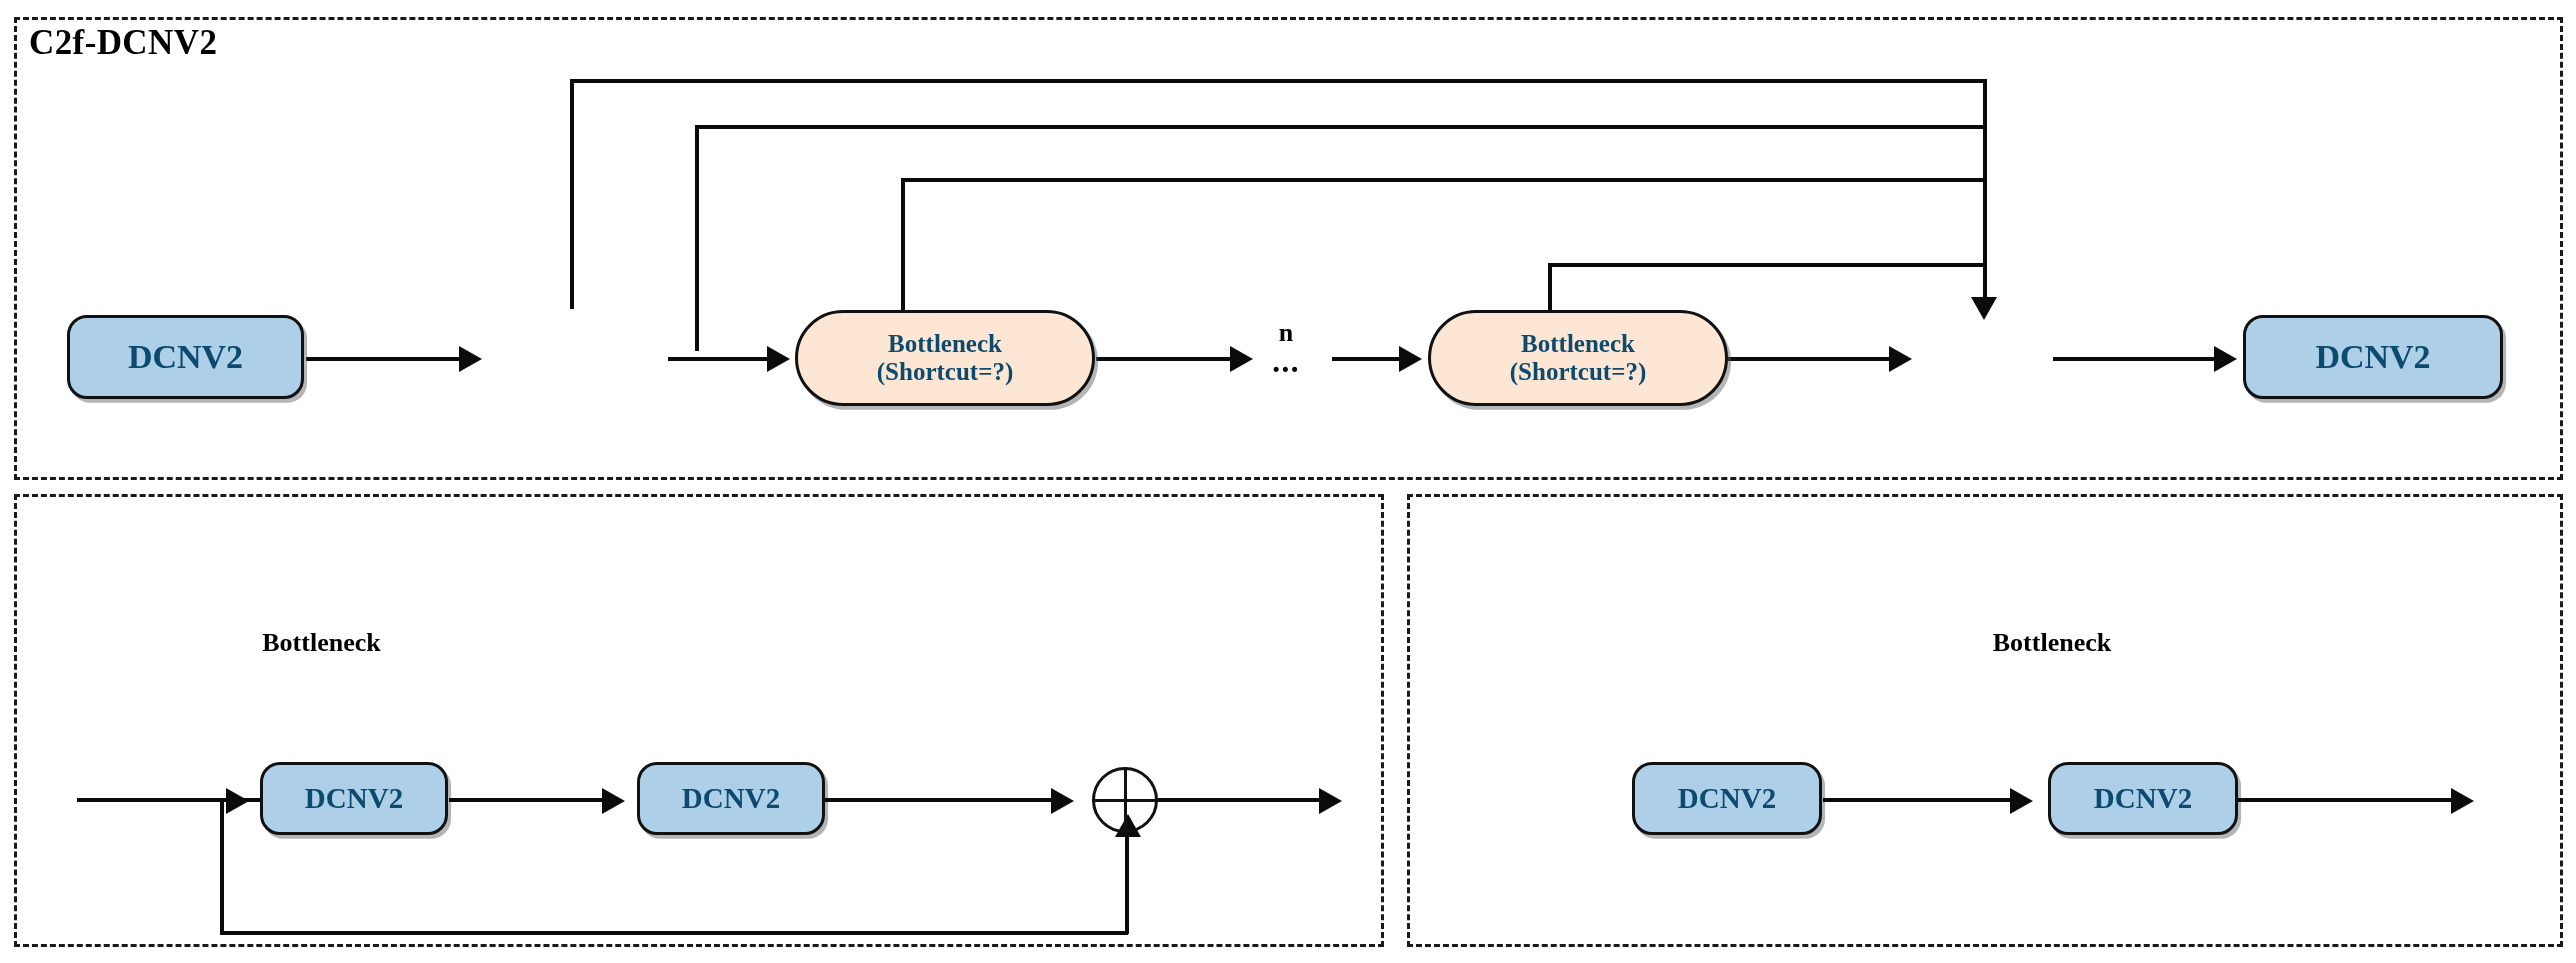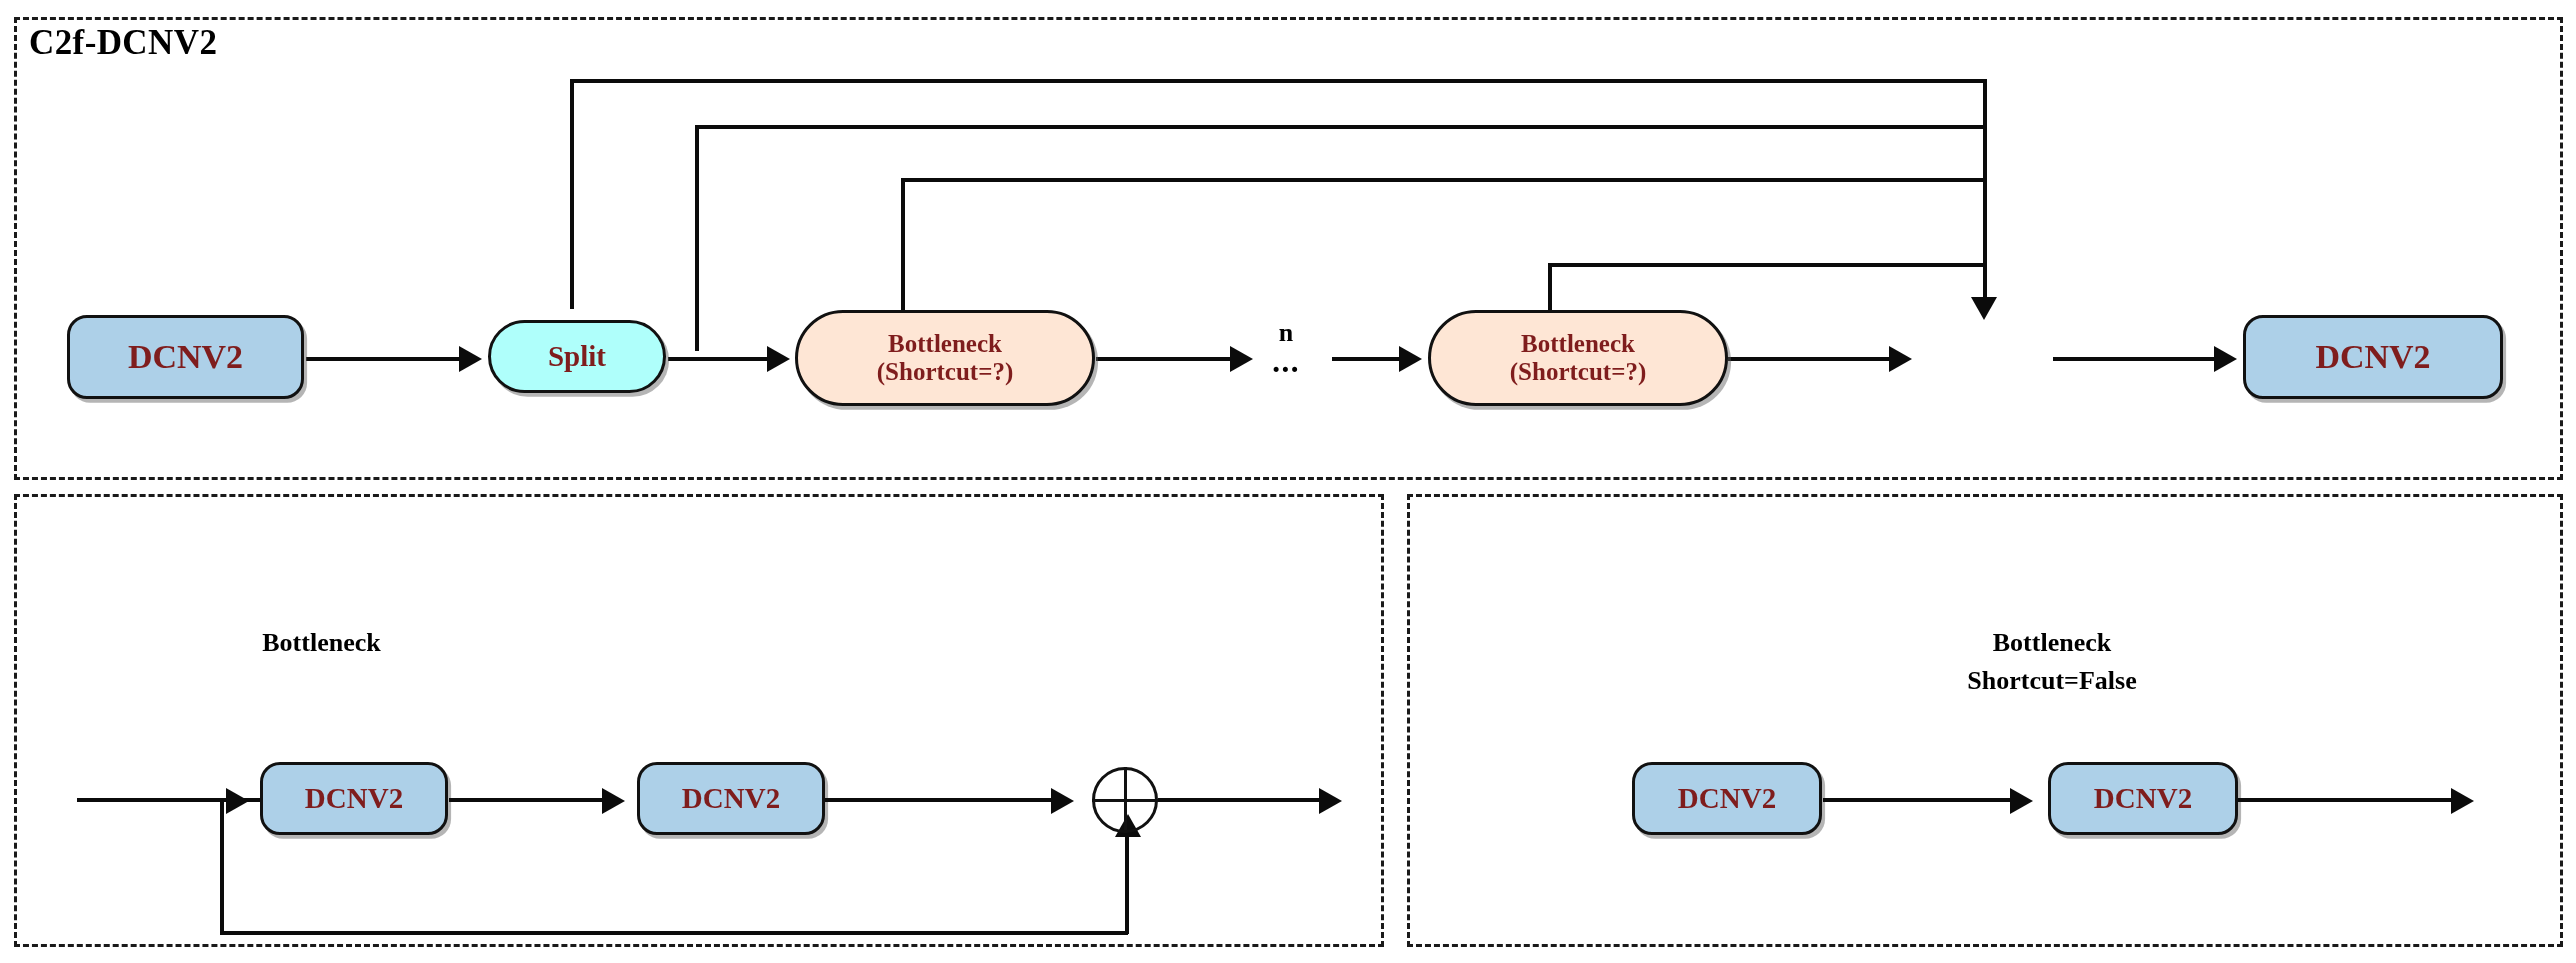--- a/index.html
+++ b/index.html
@@ -45,21 +45,21 @@
   .node {
     position: absolute;
     box-sizing: border-box;
     border: 3.1px solid #111111;
     display: flex;
     flex-direction: column;
     align-items: center;
     justify-content: center;
     text-align: center;
     font-weight: bold;
-    color: #7f1d1d;
+    color: #0c4a6e;
     line-height: 1.12;
     box-shadow: 3.1px 3.8px 0 rgba(90,90,90,0.45);
   }
   .node.blue   { background: #ADD0E8; border-radius: 20px; }
   .node.cyan   { background: #AFFFFB; border-radius: 765px; }
   .node.peach  { background: #FEE6D5; border-radius: 765px; }
   .node.salmon { background: #F3946A; border-radius: 20px; }
 
   .node-line { display: block; white-space: nowrap; }
 
@@ -178,23 +178,20 @@
   <div class="hline" style="left:1728px; top:357px; width:165px;"></div>
   <div class="arrow-r" style="left:1889px; top:346px;"></div>
 
   <div class="hline" style="left:2053px; top:357px; width:165px;"></div>
   <div class="arrow-r" style="left:2214px; top:346px;"></div>
 
   <div class="node blue" style="left:67px; top:315px; width:237px; height:84px; font-size:34px;">
     <span class="node-line">DCNV2</span>
   </div>
 
-  <div class="node cyan" style="left:488px; top:320px; width:178px; height:73px; font-size:29px;">
-    <span class="node-line">Split</span>
-  </div>
 
   <div class="node peach" style="left:795px; top:310px; width:300px; height:96px; font-size:25px;">
     <span class="node-line">Bottleneck</span>
     <span class="node-line">(Shortcut=?)</span>
   </div>
 
   <div class="repeat-marker" style="left:1240px; top:320px; width:92px;">
     <div class="rm-n">n</div>
     <div class="rm-dots">...</div>
   </div>
@@ -243,21 +240,20 @@
     <div class="bar-v"></div>
   </div>
 
   <div class="hline" style="left:1158px; top:798px; width:165px;"></div>
   <div class="arrow-r" style="left:1319px; top:788px;"></div>
 
   <div class="panel" id="panel-br"></div>
 
   <div class="caption" style="left:1853px; top:624px; width:398px;">
     <div>Bottleneck</div>
-    <div>Shortcut=False</div>
   </div>
 
   <div class="node blue" style="left:1632px; top:762px; width:190px; height:73px; font-size:29px;">
     <span class="node-line">DCNV2</span>
   </div>
 
   <div class="hline" style="left:1823px; top:798px; width:191px;"></div>
   <div class="arrow-r" style="left:2010px; top:788px;"></div>
 
   <div class="node blue" style="left:2048px; top:762px; width:190px; height:73px; font-size:29px;">

